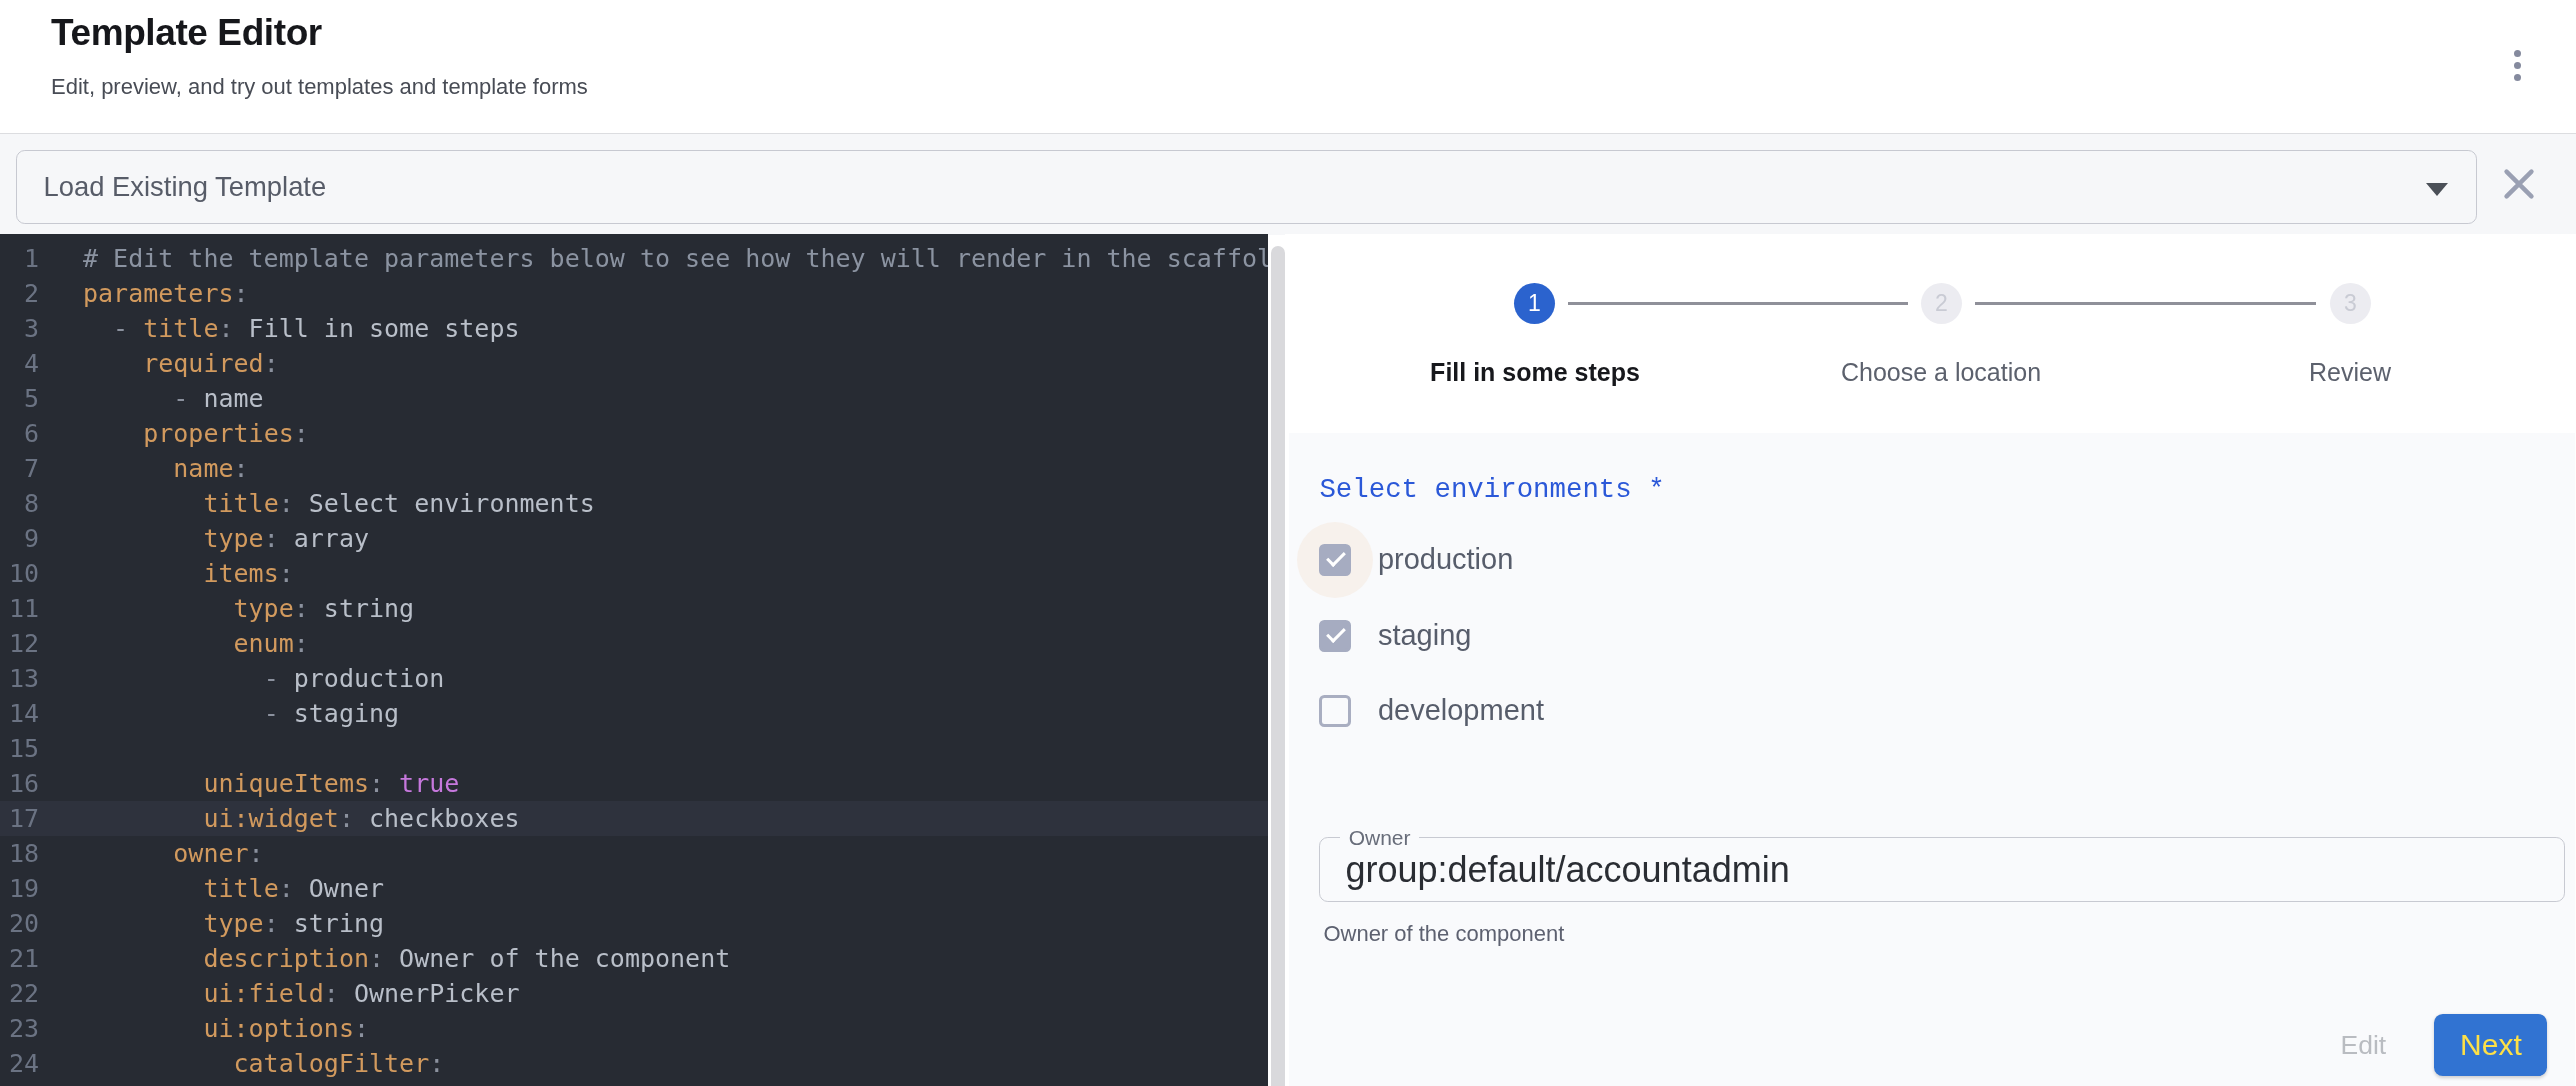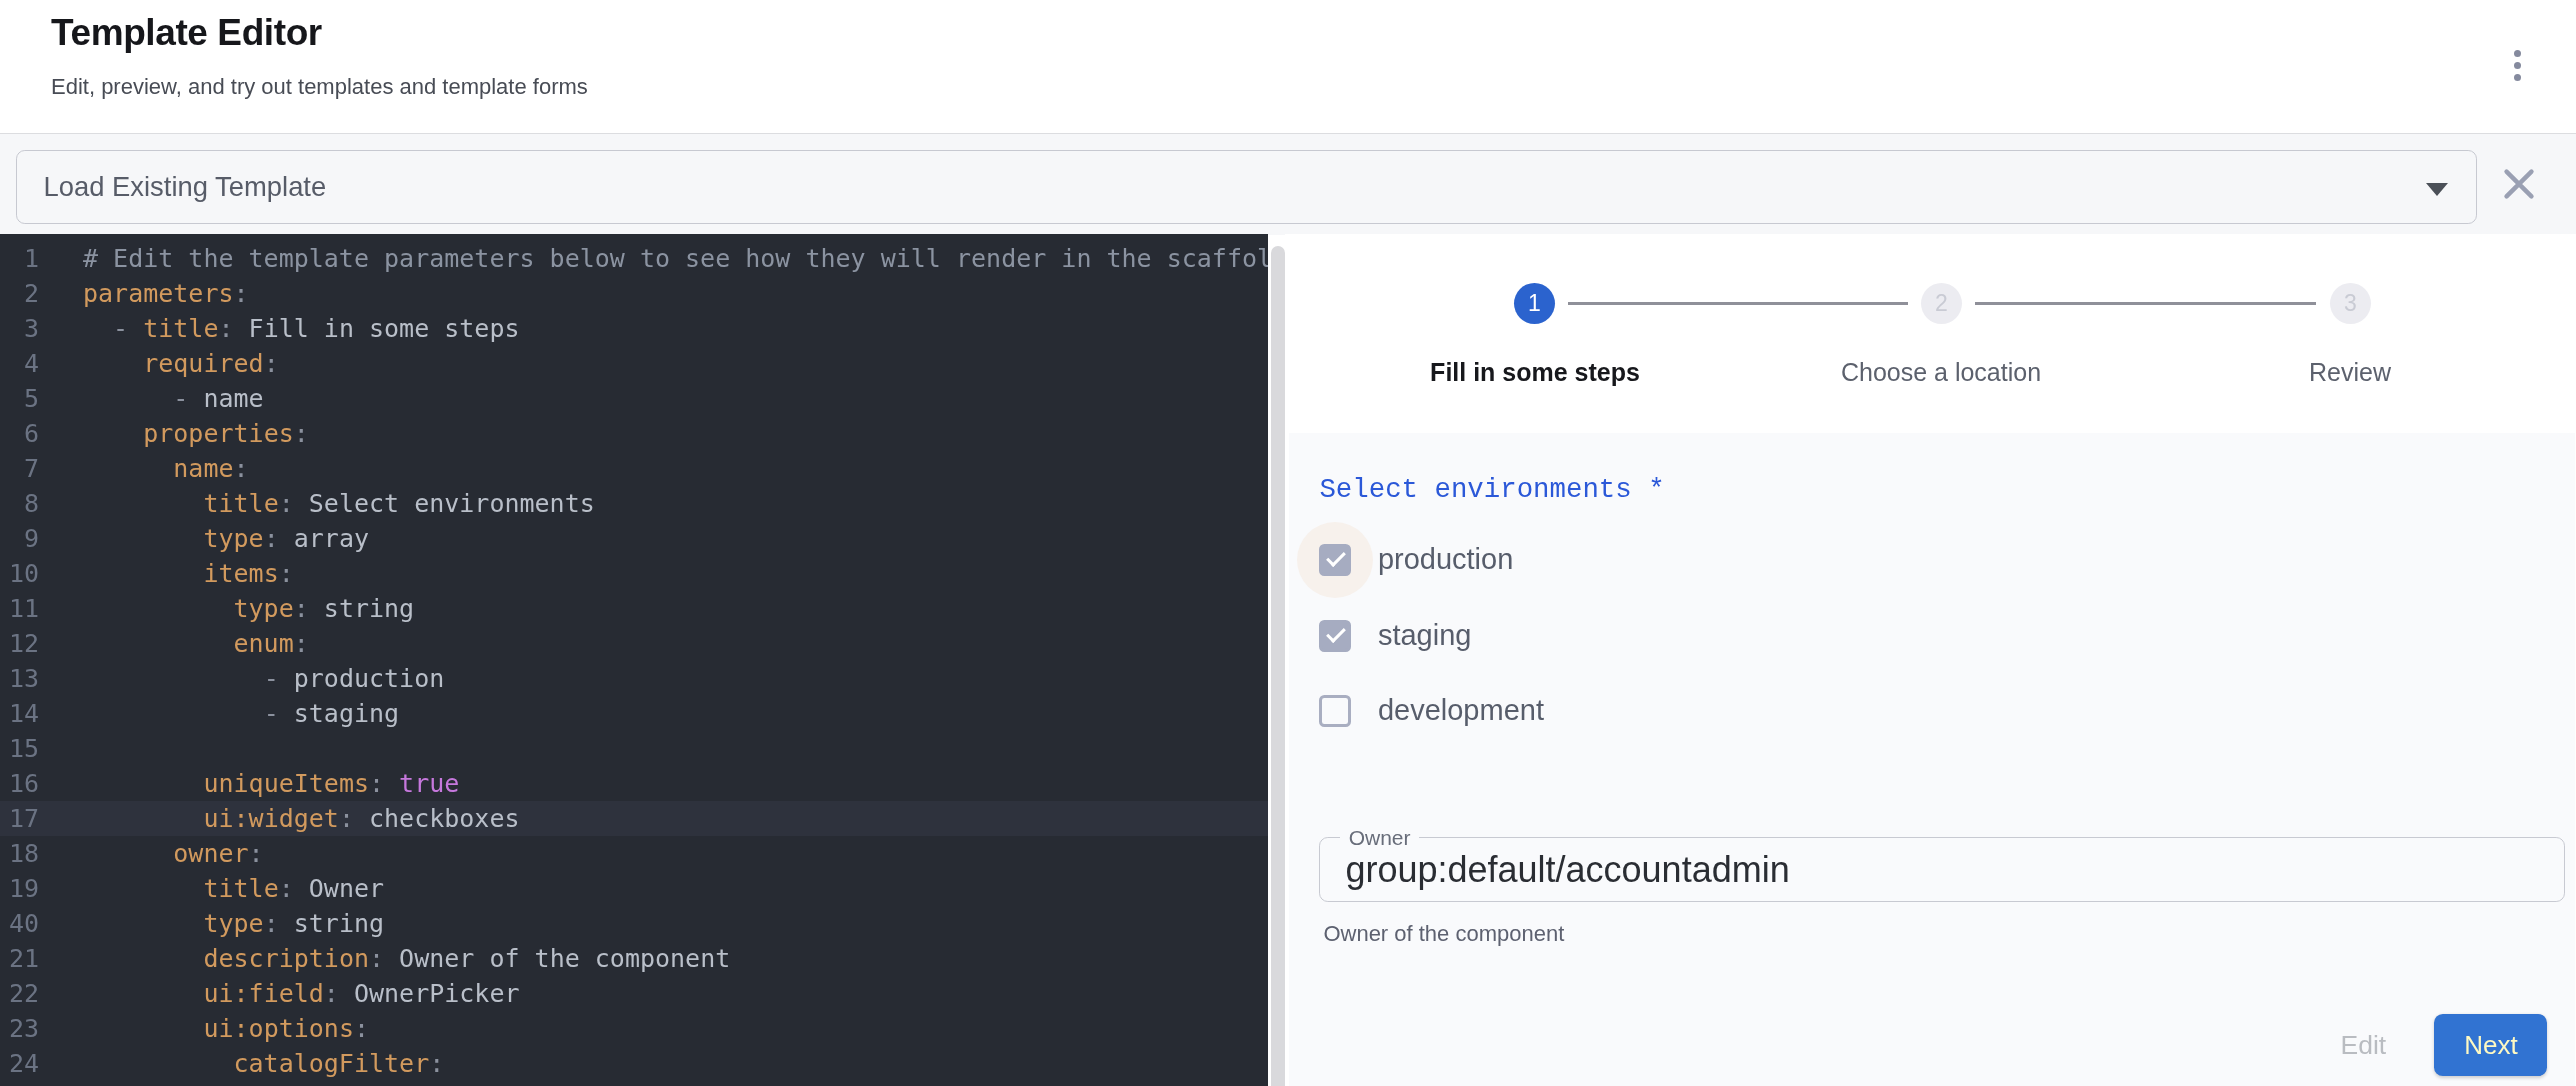--- a/index.html
+++ b/index.html
@@ -94,21 +94,21 @@
   .field-value { position:absolute; left:0; top:0; width:100%; height:100%; border:none;
                  background:transparent; padding:0 25px; font-size:36px; color:#2a2d33;
                  font-family:Liberation Sans, sans-serif; outline:none; }
   .helper { position:absolute; left:34px; top:488px; font-size:22px; color:#5d6170; }
 
   
   .back-btn { position:absolute; left:1003px; top:581px; width:142px; height:62px; border:none;
               background:transparent; font-size:26.5px; font-weight:500; color:#b9bcc1;
               cursor:default; font-family:"Liberation Sans", sans-serif; }
   .next-btn { position:absolute; left:1145px; top:581px; width:113px; height:62px; border:none;
-              border-radius:8.8px; background:#3173d2; color:#fef9c3; font-size:26px; font-weight:500;
+              border-radius:8.8px; background:#3173d2; color:#fde047; font-size:30px; font-weight:500;
               cursor:pointer; font-family:"Liberation Sans", sans-serif;
               box-shadow:0 1.8px 3.5px rgba(0,0,0,0.18); }
 </style>
 </head>
 <body>
 
 <div class="app">
   <div class="left-strip"></div>
 
   <header class="header">
@@ -145,21 +145,21 @@
         <div class="code-line"><span class="ln">10</span><span class="code"><span class="tk-plain">        </span><span class="tk-key">items</span><span class="tk-punct">:</span></span></div>
         <div class="code-line"><span class="ln">11</span><span class="code"><span class="tk-plain">          </span><span class="tk-key">type</span><span class="tk-punct">:</span><span class="tk-value"> string</span></span></div>
         <div class="code-line"><span class="ln">12</span><span class="code"><span class="tk-plain">          </span><span class="tk-key">enum</span><span class="tk-punct">:</span></span></div>
         <div class="code-line"><span class="ln">13</span><span class="code"><span class="tk-plain">            </span><span class="tk-punct">- </span><span class="tk-value">production</span></span></div>
         <div class="code-line"><span class="ln">14</span><span class="code"><span class="tk-plain">            </span><span class="tk-punct">- </span><span class="tk-value">staging</span></span></div>
         <div class="code-line"><span class="ln">15</span></div>
         <div class="code-line"><span class="ln">16</span><span class="code"><span class="tk-plain">        </span><span class="tk-key">uniqueItems</span><span class="tk-punct">:</span><span class="tk-bool"> true</span></span></div>
         <div class="code-line hl"><span class="ln">17</span><span class="code"><span class="tk-plain">        </span><span class="tk-key">ui:widget</span><span class="tk-punct">:</span><span class="tk-value"> checkboxes</span></span></div>
         <div class="code-line"><span class="ln">18</span><span class="code"><span class="tk-plain">      </span><span class="tk-key">owner</span><span class="tk-punct">:</span></span></div>
         <div class="code-line"><span class="ln">19</span><span class="code"><span class="tk-plain">        </span><span class="tk-key">title</span><span class="tk-punct">:</span><span class="tk-value"> Owner</span></span></div>
-        <div class="code-line"><span class="ln">40</span><span class="code"><span class="tk-plain">        </span><span class="tk-key">type</span><span class="tk-punct">:</span><span class="tk-value"> string</span></span></div>
+        <div class="code-line"><span class="ln">20</span><span class="code"><span class="tk-plain">        </span><span class="tk-key">type</span><span class="tk-punct">:</span><span class="tk-value"> string</span></span></div>
         <div class="code-line"><span class="ln">21</span><span class="code"><span class="tk-plain">        </span><span class="tk-key">description</span><span class="tk-punct">:</span><span class="tk-value"> Owner of the component</span></span></div>
         <div class="code-line"><span class="ln">22</span><span class="code"><span class="tk-plain">        </span><span class="tk-key">ui:field</span><span class="tk-punct">:</span><span class="tk-value"> OwnerPicker</span></span></div>
         <div class="code-line"><span class="ln">23</span><span class="code"><span class="tk-plain">        </span><span class="tk-key">ui:options</span><span class="tk-punct">:</span></span></div>
         <div class="code-line"><span class="ln">24</span><span class="code"><span class="tk-plain">          </span><span class="tk-key">catalogFilter</span><span class="tk-punct">:</span></span></div>
       </div>
   </div>
 
   <div class="divider"></div>
 
   <div class="panel">

